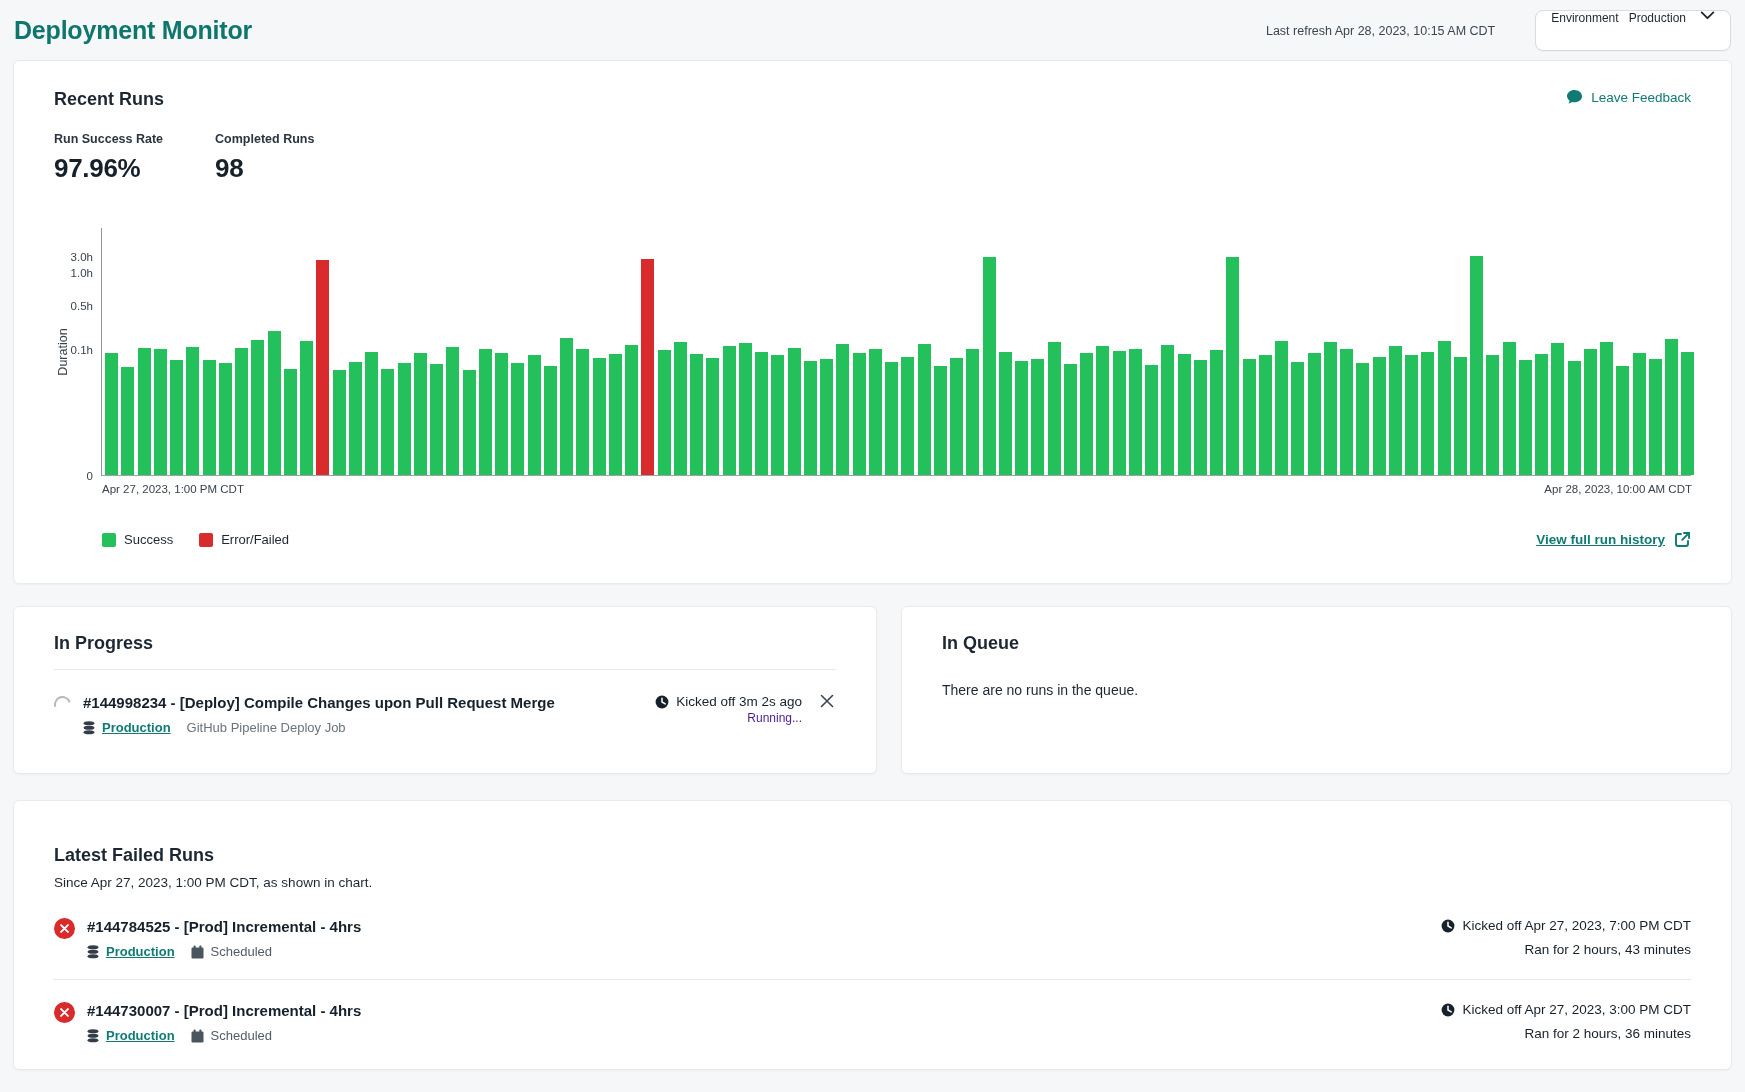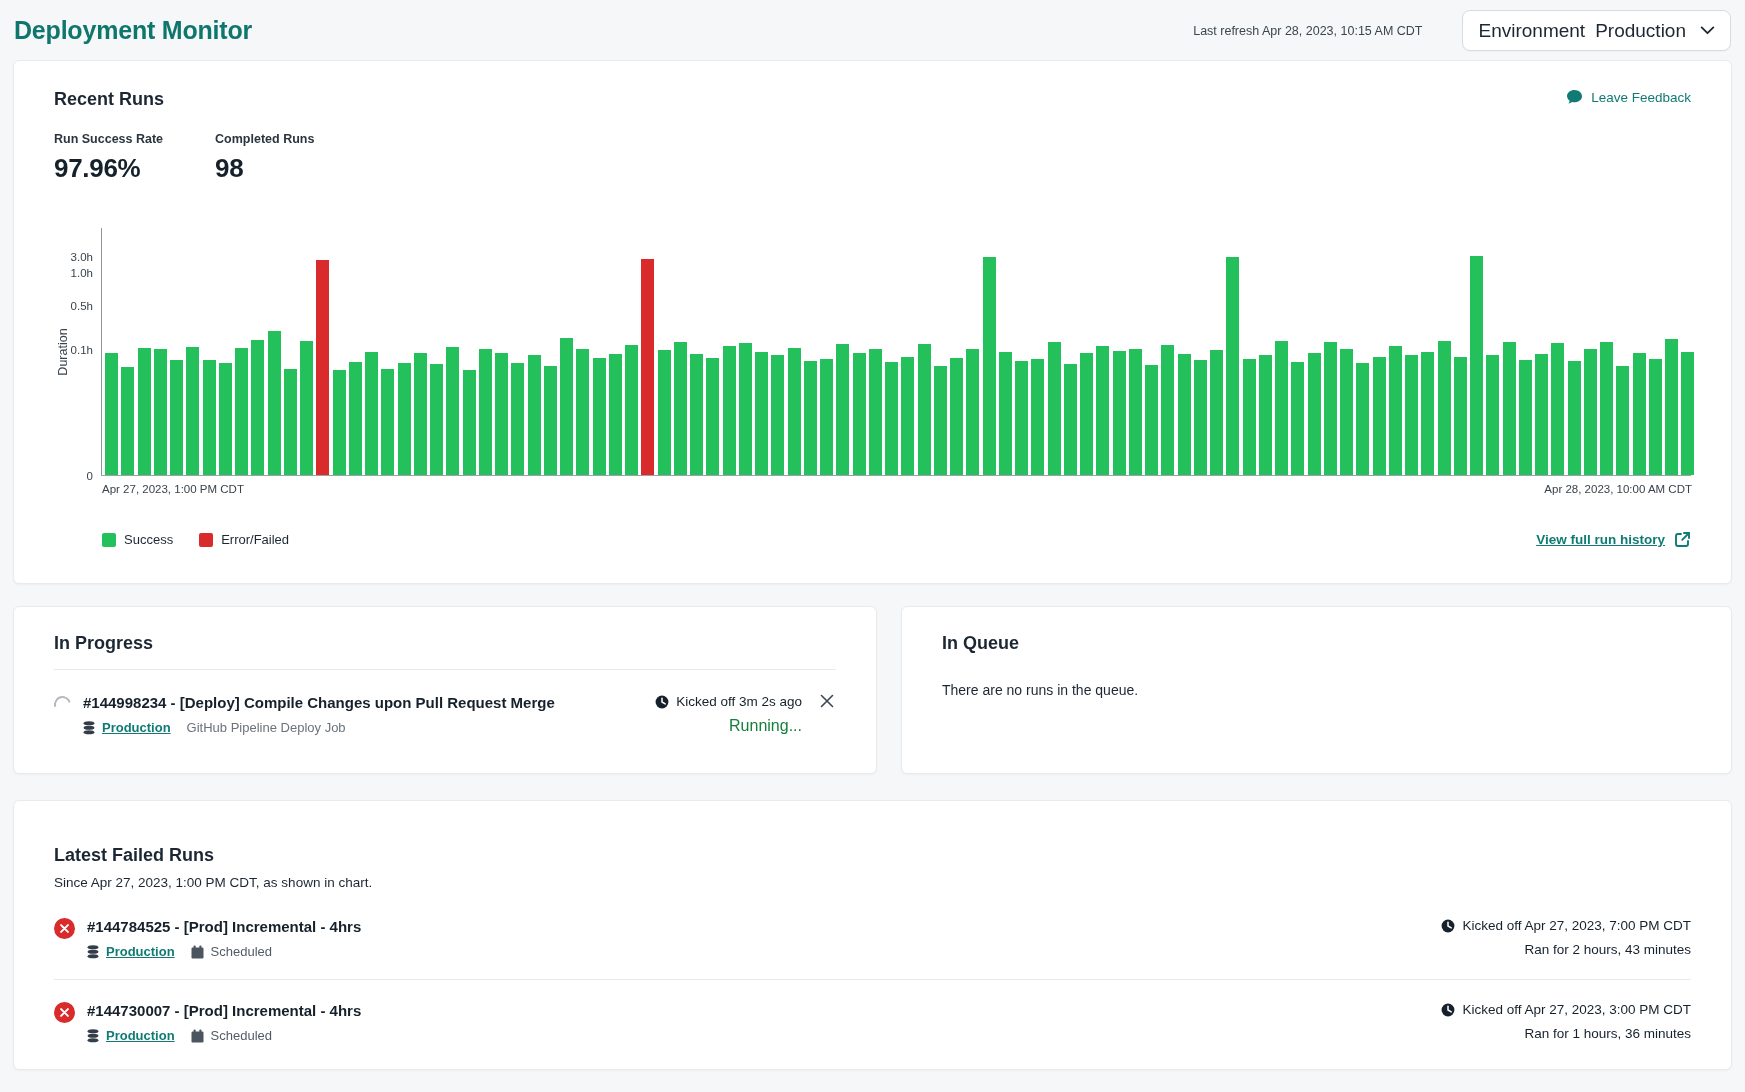--- a/index.html
+++ b/index.html
@@ -14,25 +14,25 @@
 
   
   .topbar {
     display:flex; align-items:center; justify-content:space-between;
     padding:9px 14px 8px 14px; height:60px;
   }
   .page-title { font-size:25px; font-weight:700; color:#0f766e; letter-spacing:-0.2px; }
   .topbar-right { display:flex; align-items:center; gap:40px; }
   .last-refresh { font-size:12.5px; color:#3c4650; }
   .env-dropdown {
-    display:flex; align-items:center; gap:12px;
+    display:flex; align-items:flex-start; gap:12px;
     background:#fff; border:1px solid #d9dcdf; border-radius:8px;
     height:41px; padding:0 15px; cursor:pointer;
     font-family:"Liberation Sans", sans-serif;
-    font-size:19px; color:#1c2733;
+    font-size:12px; color:#1c2733;
     box-shadow:0 1px 1px rgba(0,0,0,0.03);
   }
   .env-dropdown .env-value { margin-left:-2px; }
   .chevron { width:15px; height:9px; display:block; margin-left:2px; }
 
   
   .card {
     background:#fff; border:1px solid #e8eaec; border-radius:6px;
     box-shadow:0 1px 2px rgba(16,24,32,0.04);
     margin:0 13px;
@@ -103,21 +103,21 @@
   }
   .run-main { margin-left:12px; flex:1; min-width:0; }
   .run-title { font-size:15px; font-weight:700; color:#16212c; }
   .run-meta { display:flex; align-items:center; gap:16px; margin-top:9px; }
   .meta-item { display:flex; align-items:center; gap:7px; font-size:13px; color:#525c66; }
   .teal-link { color:#0f7b74; font-weight:700; text-decoration:underline; cursor:pointer; }
   .job-type { font-size:13px; color:#6a737c; }
 
   .run-times { text-align:right; flex:none; }
   .kicked { display:flex; align-items:center; gap:7px; font-size:13.5px; color:#16212c; justify-content:flex-end; }
-  .status-running { font-size:16px; color:#15803d; margin-top:8px; }
+  .status-running { font-size:12px; color:#4c1d95; margin-top:2px; }
   .ran-for { font-size:13.5px; color:#16212c; margin-top:9px; }
   .close-btn {
     background:none; border:none; cursor:pointer; padding:2px; margin-left:16px; margin-top:-2px;
     line-height:1;
   }
 
   
   .failed-runs { margin-top:26px; height:270px; padding:44px 40px 0 40px; }
   .failed-sub { font-size:13.5px; color:#1c2733; margin-top:9px; }
   .failed-list { margin-top:6px; }
@@ -441,20 +441,20 @@
           </div>
         </div>
         <div class="run-times">
           <div class="kicked">
             <svg class="icon-svg" width="14" height="14" viewBox="0 0 24 24">
                 <circle cx="12" cy="12" r="11" fill="#16212c"></circle>
                 <path d="M12 5.5V12l5.5 3.2" stroke="#fff" stroke-width="2.6" fill="none" stroke-linecap="round"></path>
               </svg>
             <span>Kicked off Apr 27, 2023, 3:00 PM CDT</span>
           </div>
-          <div class="ran-for">Ran for 1 hours, 36 minutes</div>
+          <div class="ran-for">Ran for 2 hours, 36 minutes</div>
         </div>
       </div>
 
     </div>
   </section>
 
 </div>
 
 </body></html>

